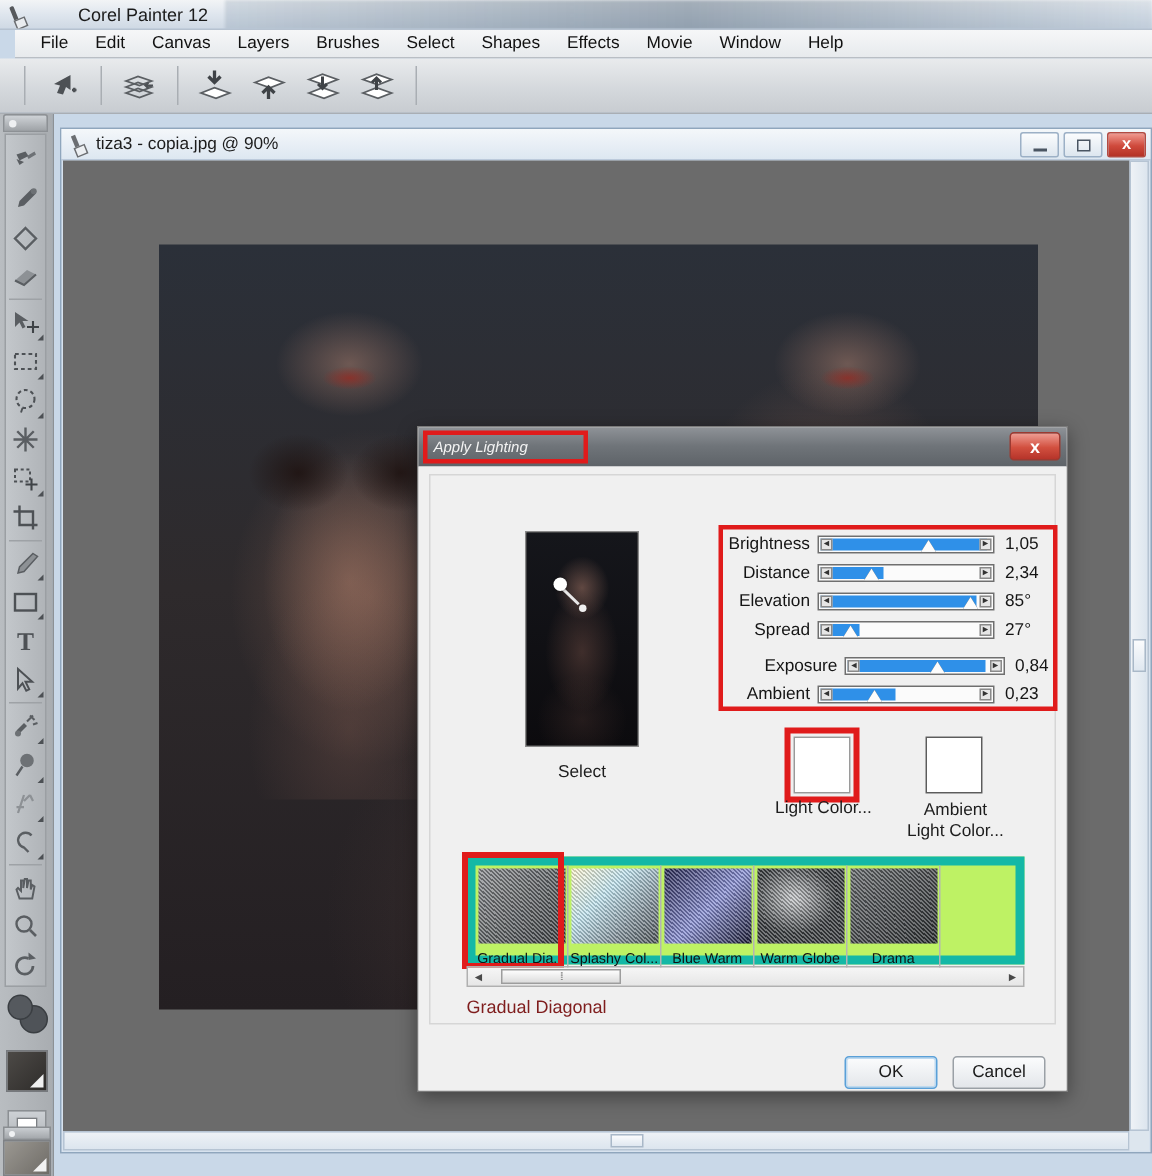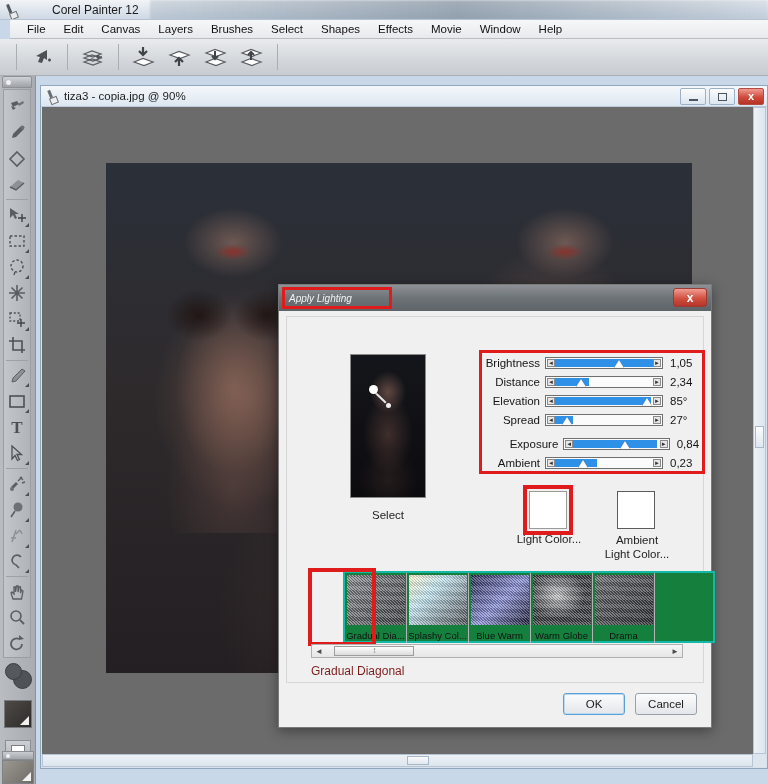--- a/index.html
+++ b/index.html
@@ -268,21 +268,21 @@
   #light-color-highlight{
     position:absolute;left:236px;top:168px;width:50px;height:50px;border:4px solid #e01b1b;
   }
   #light-color-sw{ position:absolute;left:242px;top:174px;width:38px;height:38px;background:#fff;border:1px solid #9a9a9a;}
   #light-color-lbl{ position:absolute;left:222px;top:216px;width:80px;text-align:center;font-size:11.5px;color:#1d1d1d;}
   #amb-color-sw{ position:absolute;left:330px;top:174px;width:38px;height:38px;background:#fff;border:1px solid #5c5c5c;}
   #amb-color-lbl{ position:absolute;left:309px;top:216px;width:82px;text-align:center;font-size:11.5px;color:#1d1d1d;line-height:1.25;}
 
   #presets-strip{
     position:absolute;left:24px;top:254px;width:372px;height:72px;
-    background:#15803d;border:2px solid #14b8a6;display:flex;margin-left:32px;
+    background:#bef264;border:6px solid #14b8a6;display:flex;
   }
   .preset{ width:62px;height:70px;border-right:1px solid #b4b4b4;position:relative;}
   .preset .thumb{ position:absolute;left:2px;top:2px;width:58px;height:50px;}
   .preset .nm{
     position:absolute;left:0;bottom:2px;width:100%;text-align:center;
     font-size:9.5px;color:#111;white-space:nowrap;overflow:hidden;
   }
   .tx-grey{ background:
     repeating-linear-gradient(42deg, rgba(255,255,255,.30) 0 1px, rgba(0,0,0,.22) 1px 2px),
     linear-gradient(135deg,#8a8d90,#3e4144);}
@@ -311,21 +311,21 @@
   #presets-scroll .thumbbar{
     position:absolute;left:22px;top:1px;width:80px;height:10px;
     background:linear-gradient(to bottom,#fdfdfd,#dcdcdc);border:1px solid #9d9d9d;
     display:flex;align-items:center;justify-content:center;
   }
   #presets-scroll .thumbbar::after{content:"⦙⦙";font-size:7px;color:#8a8a8a;letter-spacing:-1px;}
   #presets-scroll .arr-l{position:absolute;left:3px;top:2px;font-size:8px;color:#4a4a4a;}
   #presets-scroll .arr-r{position:absolute;right:3px;top:2px;font-size:8px;color:#4a4a4a;}
   #preset-name{ position:absolute;left:24px;top:347px;font-size:12px;color:#7f1d1d;}
 
-  #dlg-buttons{ position:absolute;right:14px;bottom:12px;display:flex;gap:10px;}
+  #dlg-buttons{ position:absolute;right:14px;bottom:1px;display:flex;gap:10px;}
   .dlg-btn{
     width:62px;height:22px;border-radius:3px;font-size:11.5px;color:#1a1a1a;
     display:flex;align-items:center;justify-content:center;
     background:linear-gradient(to bottom,#fbfcfd,#e3e6ea);
     border:1px solid #9aa0a6;
   }
   .dlg-btn.default{ border-color:#5aa0d8; box-shadow:0 0 0 1px #bcd9f0 inset; }
 </style>
 </head>
 <body>

